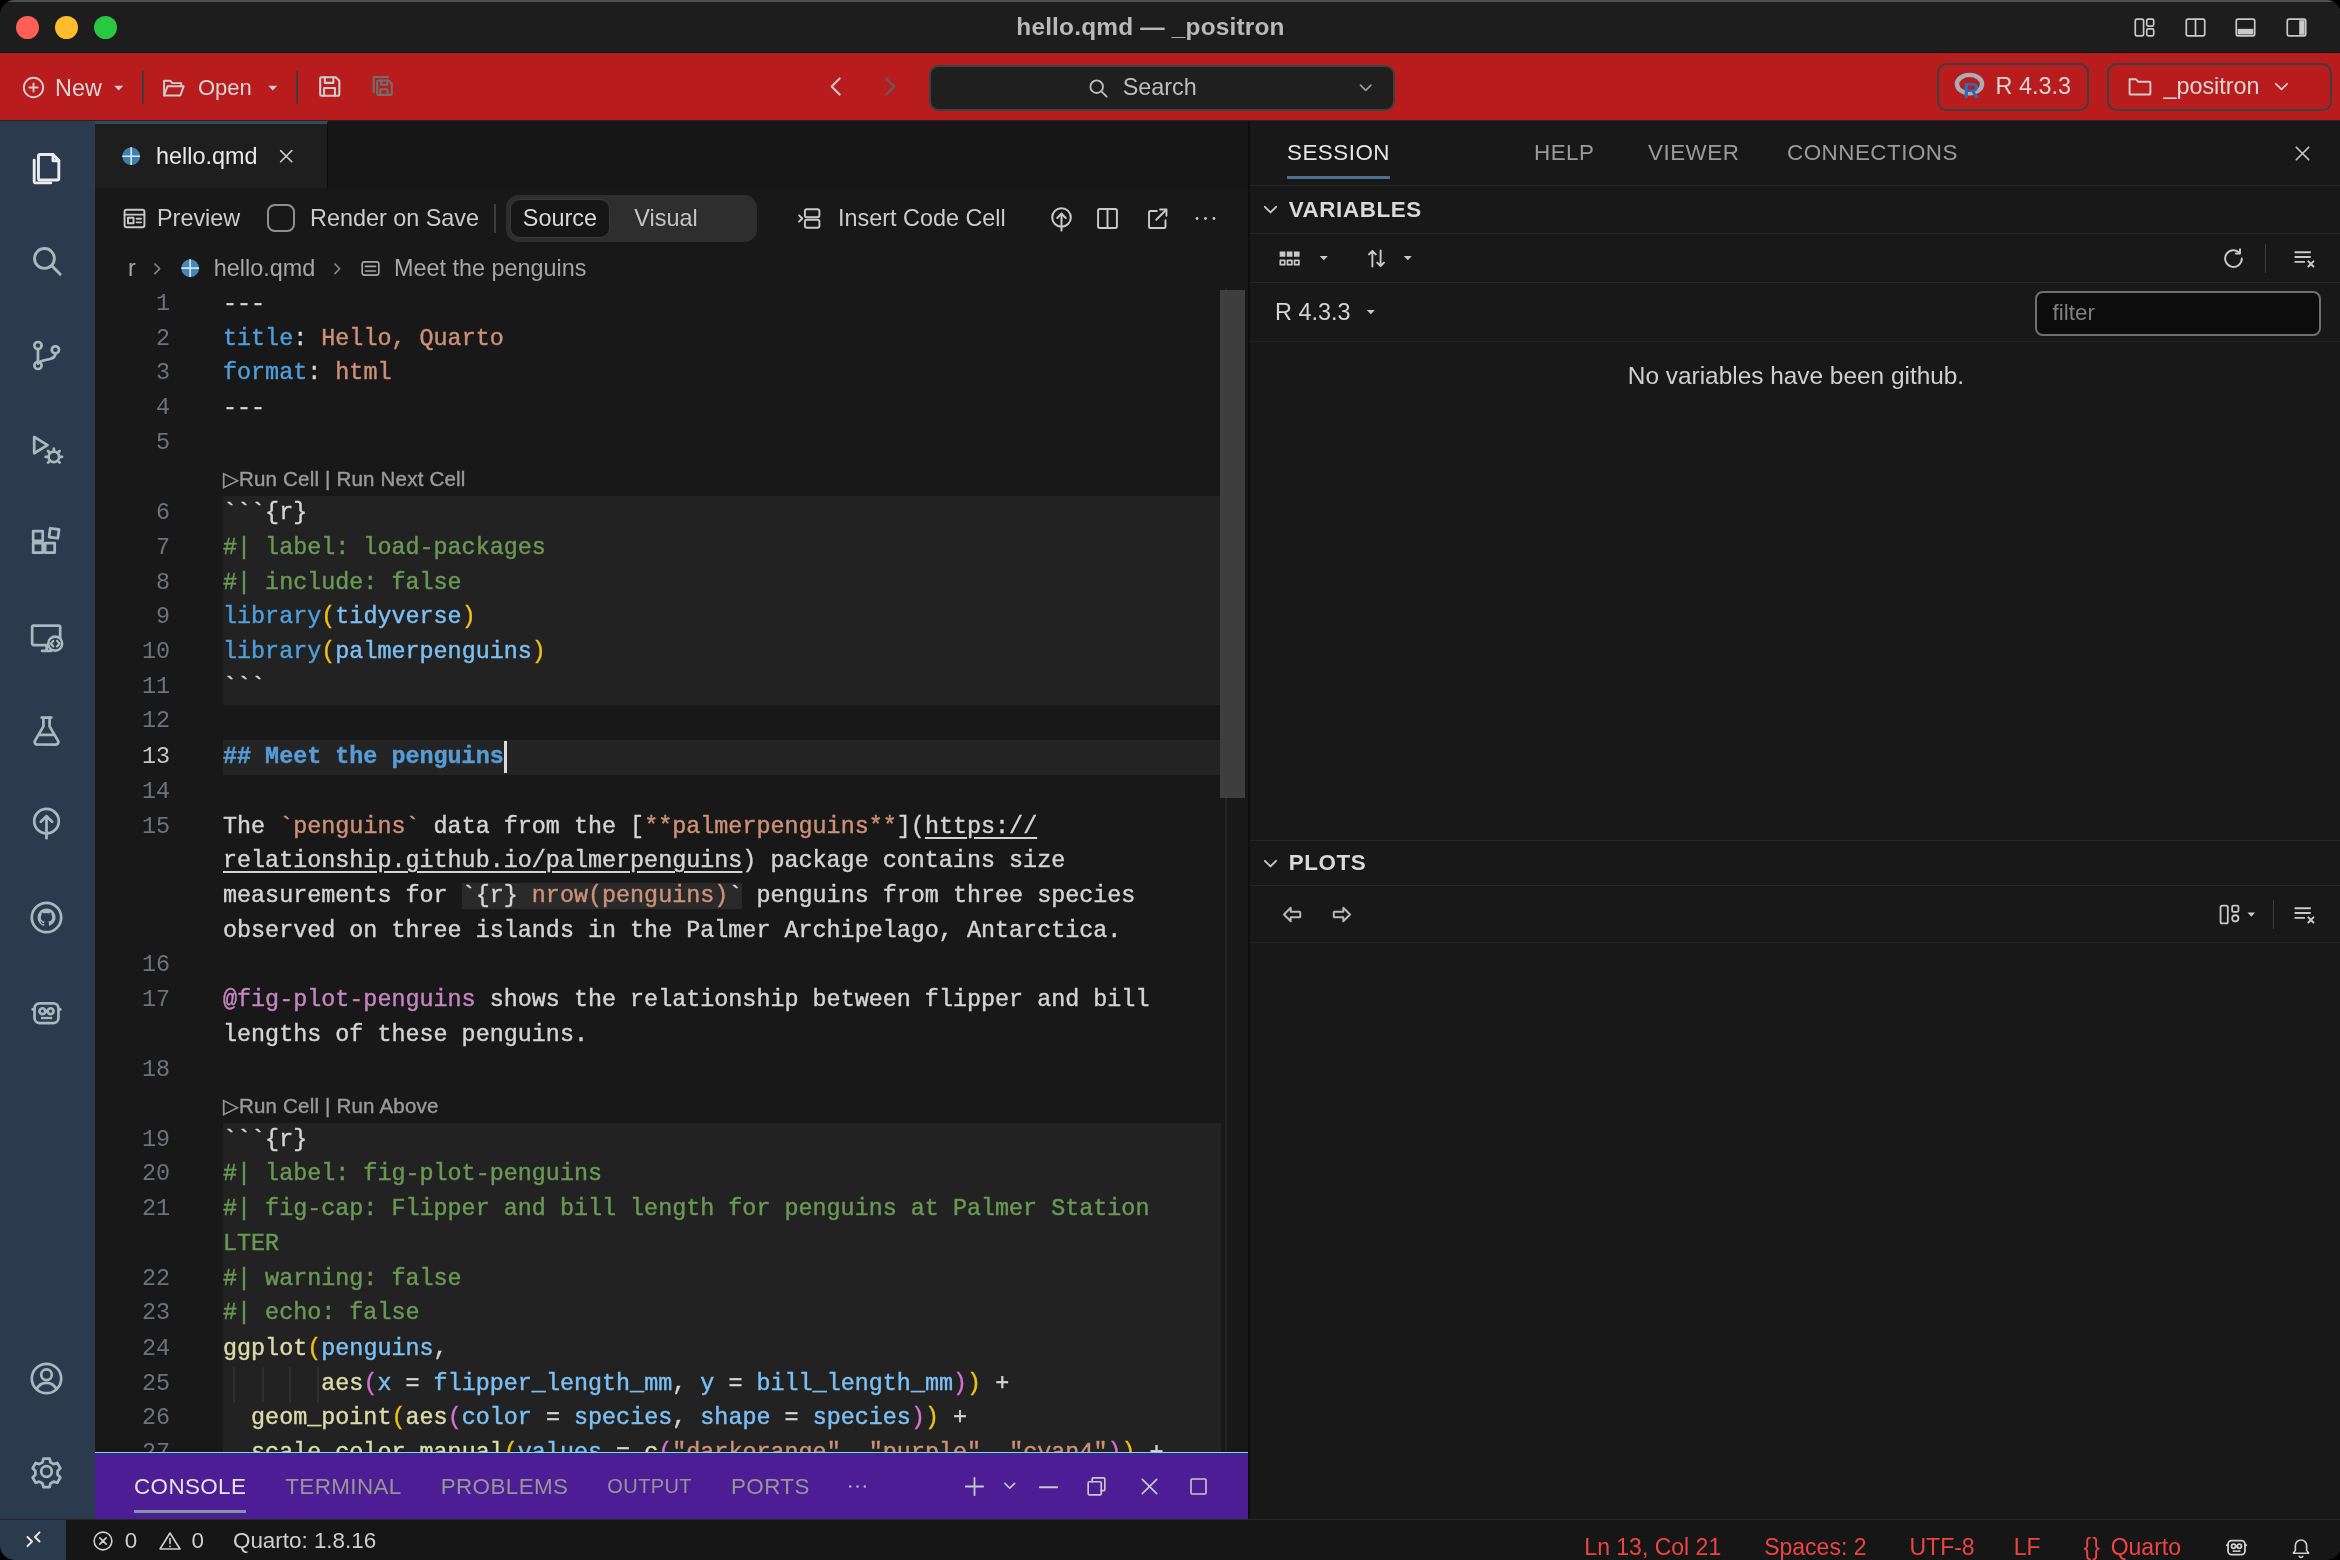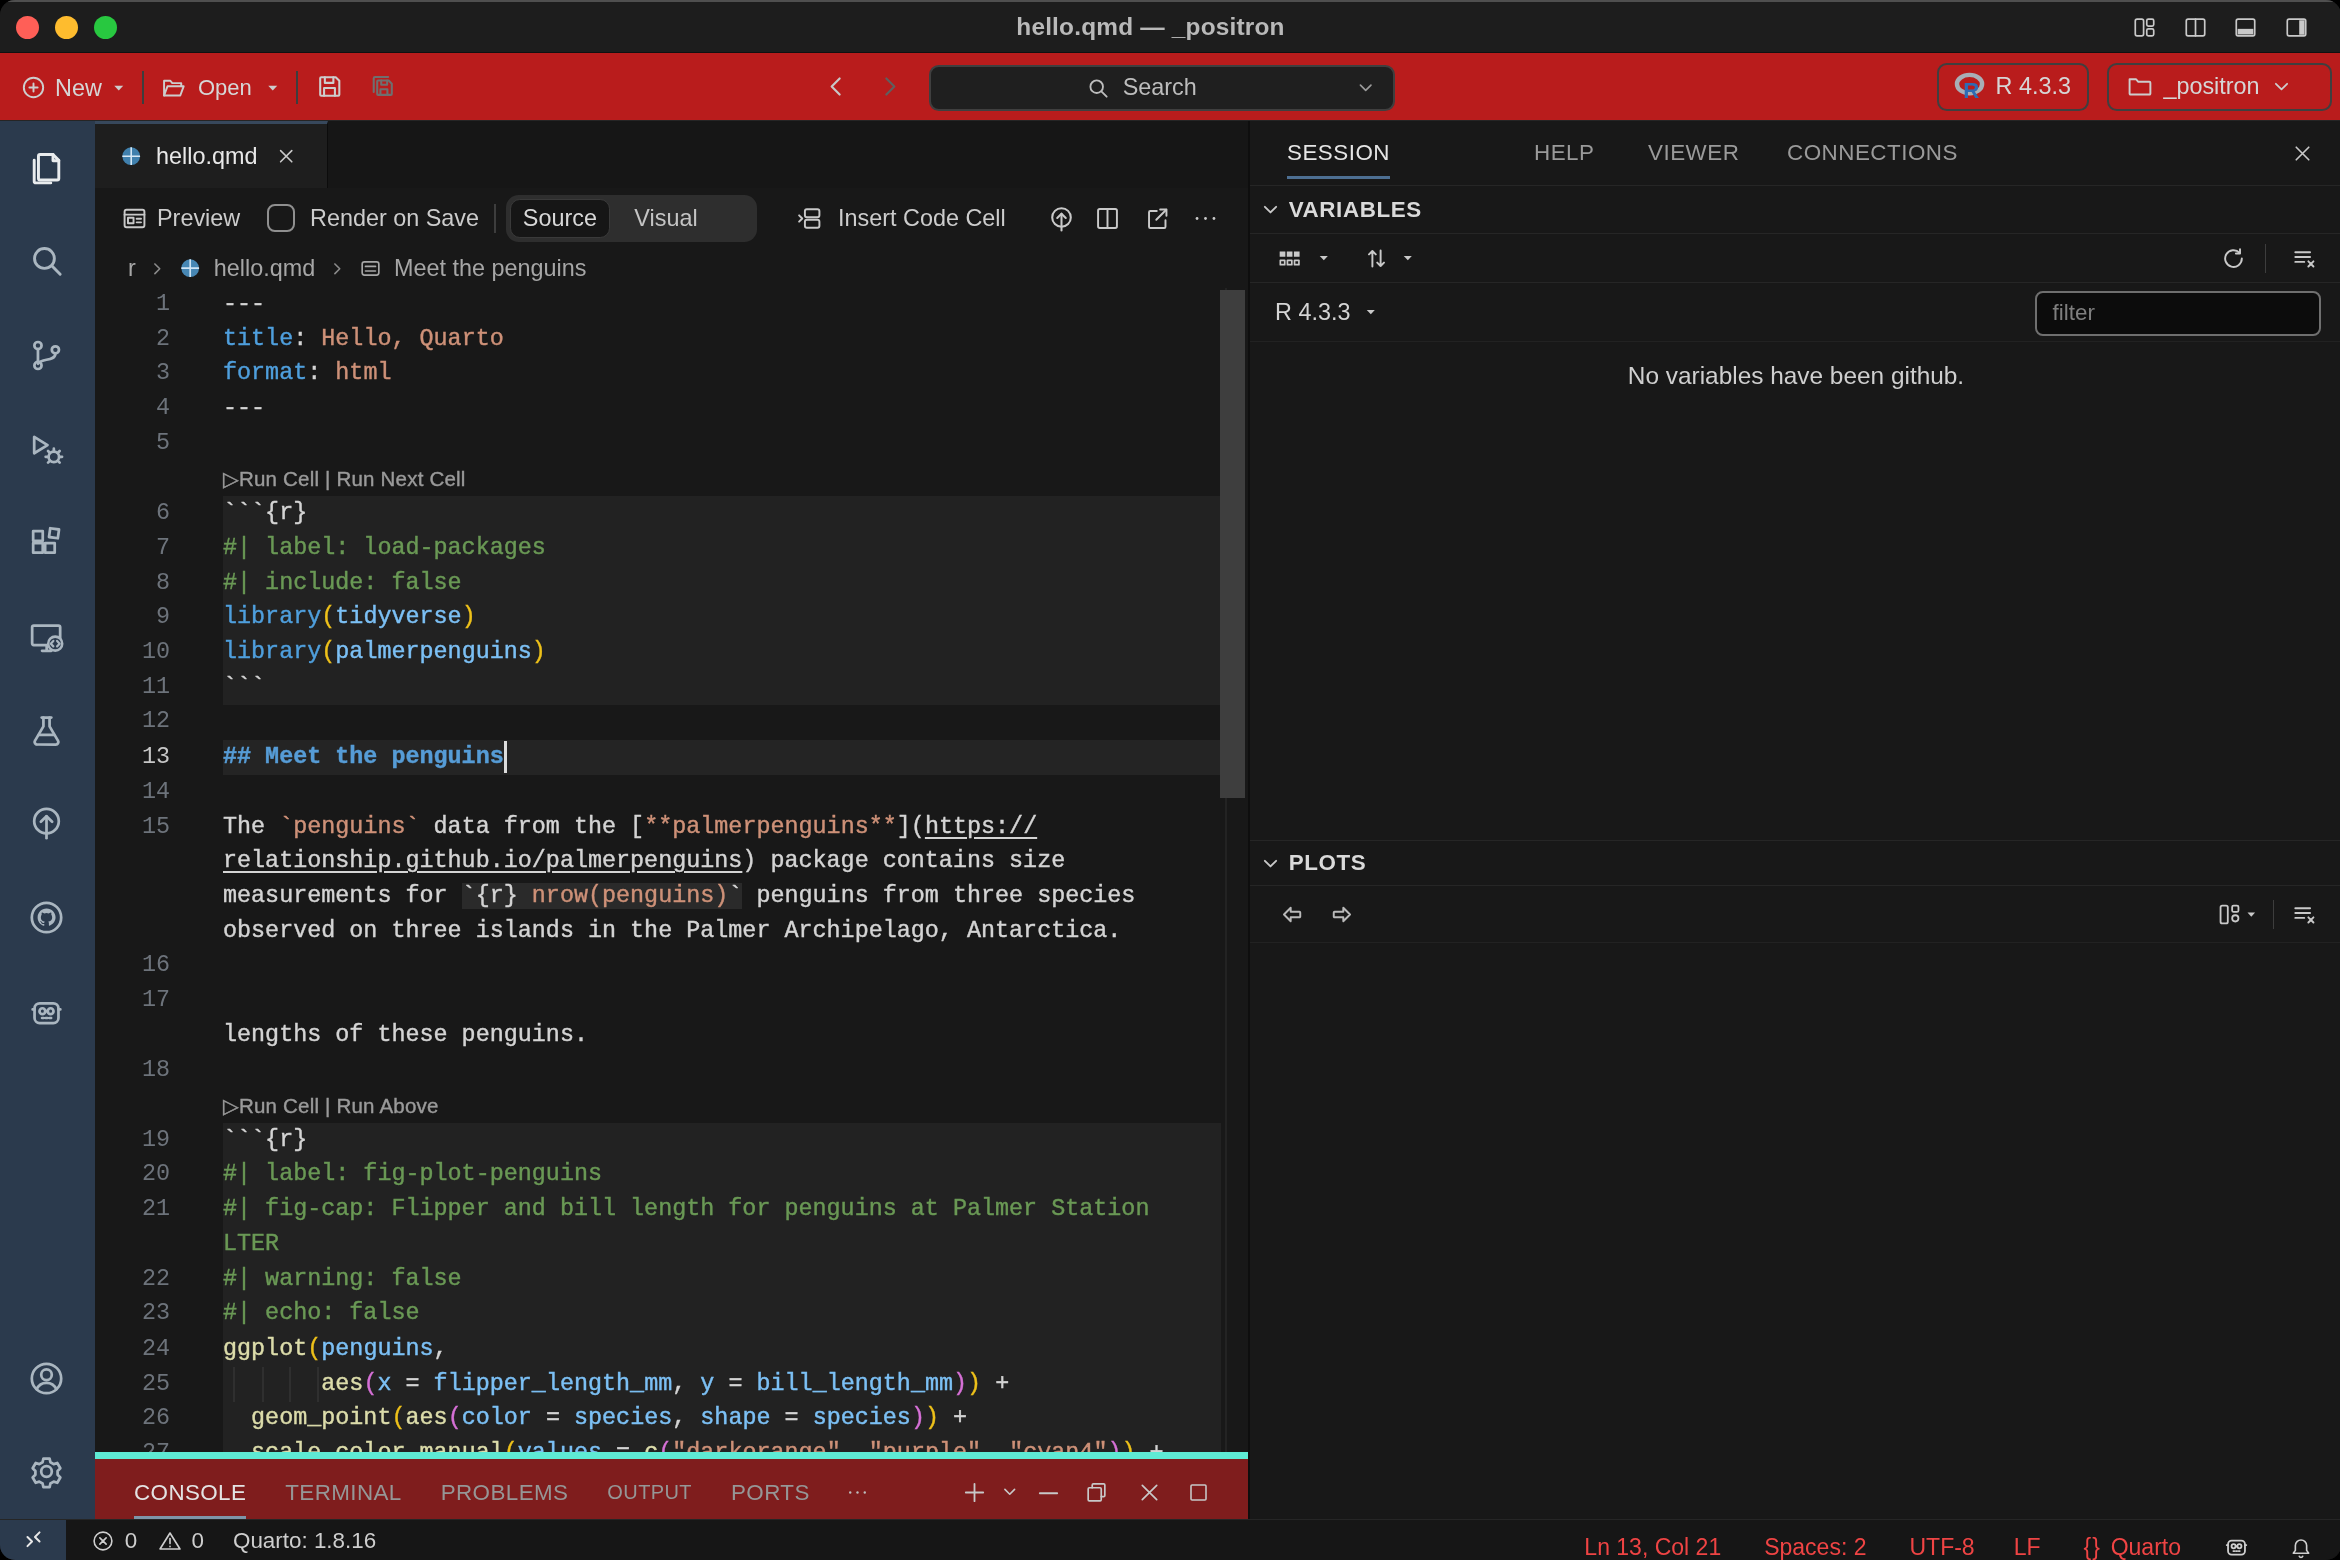--- a/index.html
+++ b/index.html
@@ -367,20 +367,21 @@
 <div class="lnum" style="left:0;top:487px;color:#6d737b">14</div>
 <div class="row mono" style="left:128px;top:487px"></div>
 <div class="lnum" style="left:0;top:522px;color:#6d737b">15</div>
 <div class="row mono" style="left:128px;top:522px"><span style="color:#d4d4d4">The </span><span style="color:#ce9178">`penguins`</span><span style="color:#d4d4d4"> data from the [</span><span style="color:#ce9178">**palmerpenguins**</span><span style="color:#d4d4d4">](</span><span style="color:#d4d4d4;text-decoration:underline;text-underline-offset:3.9px;">https://</span></div>
 <div class="row mono" style="left:128px;top:556px"><span style="color:#d4d4d4;text-decoration:underline;text-underline-offset:3.9px;">relationship.github.io/palmerpenguins</span><span style="color:#d4d4d4">) package contains size</span></div>
 <div class="row mono" style="left:128px;top:591px"><span style="color:#d4d4d4">measurements for </span><span style="background:#2a2a2a"><span style="color:#d4d4d4">`{r} </span><span style="color:#ce9178">nrow(penguins)</span><span style="color:#d4d4d4">`</span></span><span style="color:#d4d4d4"> penguins from three species</span></div>
 <div class="row mono" style="left:128px;top:626px"><span style="color:#d4d4d4">observed on three islands in the Palmer Archipelago, Antarctica.</span></div>
 <div class="lnum" style="left:0;top:660px;color:#6d737b">16</div>
 <div class="row mono" style="left:128px;top:660px"></div>
 <div class="lnum" style="left:0;top:695px;color:#6d737b">17</div>
+<div class="row mono" style="left:128px;top:695px"><span style="color:#c586c0">@fig-plot-penguins</span><span style="color:#d4d4d4"> shows the relationship between flipper and bill</span></div>
 <div class="row mono" style="left:128px;top:730px"><span style="color:#d4d4d4">lengths of these penguins.</span></div>
 <div class="lnum" style="left:0;top:765px;color:#6d737b">18</div>
 <div class="row mono" style="left:128px;top:765px"></div>
 <div class="row mono" style="left:128px;top:800px"><span class="lens">▷Run Cell | Run Above</span></div>
 <div class="lnum" style="left:0;top:835px;color:#6d737b">19</div>
 <div class="row mono" style="left:128px;top:835px"><span style="color:#d4d4d4">```{r}</span></div>
 <div class="lnum" style="left:0;top:869px;color:#6d737b">20</div>
 <div class="row mono" style="left:128px;top:869px"><span style="color:#6a9955">#| label: fig-plot-penguins</span></div>
 <div class="lnum" style="left:0;top:904px;color:#6d737b">21</div>
 <div class="row mono" style="left:128px;top:904px"><span style="color:#6a9955">#| fig-cap: Flipper and bill length for penguins at Palmer Station</span></div>
@@ -395,21 +396,21 @@
 <div class="row mono" style="left:128px;top:1079px"><span style="color:#d4d4d4">       </span><span style="color:#dcdcaa">aes</span><span style="color:#d670d6">(</span><span style="color:#7cc0f5">x</span><span style="color:#d4d4d4"> = </span><span style="color:#7cc0f5">flipper_length_mm</span><span style="color:#d4d4d4">, </span><span style="color:#7cc0f5">y</span><span style="color:#d4d4d4"> = </span><span style="color:#7cc0f5">bill_length_mm</span><span style="color:#d670d6">)</span><span style="color:#eec11a">)</span><span style="color:#d4d4d4"> +</span></div>
 <div class="lnum" style="left:0;top:1113px;color:#6d737b">26</div>
 <div class="row mono" style="left:128px;top:1113px"><span style="color:#d4d4d4">  </span><span style="color:#dcdcaa">geom_point</span><span style="color:#eec11a">(</span><span style="color:#dcdcaa">aes</span><span style="color:#d670d6">(</span><span style="color:#7cc0f5">color</span><span style="color:#d4d4d4"> = </span><span style="color:#7cc0f5">species</span><span style="color:#d4d4d4">, </span><span style="color:#7cc0f5">shape</span><span style="color:#d4d4d4"> = </span><span style="color:#7cc0f5">species</span><span style="color:#d670d6">)</span><span style="color:#eec11a">)</span><span style="color:#d4d4d4"> +</span></div>
 <div class="lnum" style="left:0;top:1148px;color:#6d737b">27</div>
 <div class="row mono" style="left:128px;top:1148px"><span style="color:#d4d4d4">  </span><span style="color:#dcdcaa">scale_color_manual</span><span style="color:#eec11a">(</span><span style="color:#7cc0f5">values</span><span style="color:#d4d4d4"> = </span><span style="color:#dcdcaa">c</span><span style="color:#d670d6">(</span><span style="color:#ce9178">"darkorange"</span><span style="color:#d4d4d4">, </span><span style="color:#ce9178">"purple"</span><span style="color:#d4d4d4">, </span><span style="color:#ce9178">"cyan4"</span><span style="color:#d670d6">)</span><span style="color:#eec11a">)</span><span style="color:#d4d4d4"> +</span></div>
 <div class="a" style="left:409px;top:453px;width:2.9px;height:32px;background:#dcdcdc"></div>
 <div class="a" style="left:1130px;top:0;width:2px;height:1164px;background:#232323"></div>
 <div class="a" style="left:1125px;top:2px;width:25px;height:508px;background:#3e3e3e"></div>
 </div>
 <style>.lens{font-family:"Liberation Sans",sans-serif;font-size:20.5px;color:#9a9a9a;letter-spacing:0.2px}</style>
-<div class="a" style="left:95px;top:1452px;width:1154px;height:67px;background:#7f1d1d;border-top:7px solid #5eead4;">
+<div class="a" style="left:95px;top:1452px;width:1154px;height:67px;background:#4c1d95;border-top:1px solid #5eead4;">
 <div style="position:absolute;left:0;top:0;height:67px;display:flex;align-items:center">
 <span style="margin-left:39px;color:#e3e3e3;font-size:22.4px;letter-spacing:0.4px;position:relative">CONSOLE
 <span style="position:absolute;left:0;right:0;bottom:-13.7px;height:2.9px;background:#7e95a8"></span>
 </span>
 <span style="margin-left:39px;color:#969696;font-size:22.4px;letter-spacing:0.4px;position:relative">TERMINAL
 </span>
 <span style="margin-left:39px;color:#969696;font-size:22.4px;letter-spacing:0.4px;position:relative">PROBLEMS
 </span>
 <span style="margin-left:39px;color:#969696;font-size:20px;letter-spacing:0.4px;position:relative">OUTPUT
 </span>

